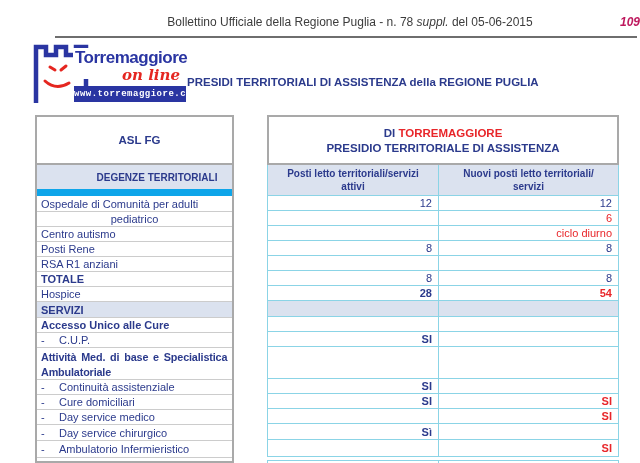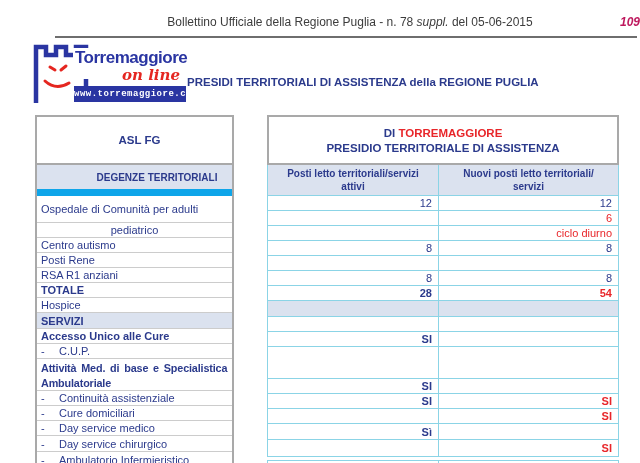--- a/index.html
+++ b/index.html
@@ -90,21 +90,21 @@
   <span class="logo-sub">on line</span>
   <span class="logo-site">www.torremaggiore.com</span>
 </div>
 
 <div class="main-title">PRESIDI TERRITORIALI DI ASSISTENZA della REGIONE PUGLIA</div>
 
 <div class="left-table">
   <div class="lt-header">ASL FG</div>
   <div class="lt-subheader">DEGENZE TERRITORIALI</div>
   <div id="left-rows">
-      <div class="row" style="height: 27px;">
+      <div class="row" style="height: 16px;">
         <span class="lbl">Ospedale di Comunità per adulti</span>
       </div>
       <div class="row center" style="height: 15px;">
         <span class="lbl">pediatrico</span>
       </div>
       <div class="row" style="height: 15px;">
         <span class="lbl">Centro autismo</span>
       </div>
       <div class="row" style="height: 15px;">
         <span class="lbl">Posti Rene</span>

